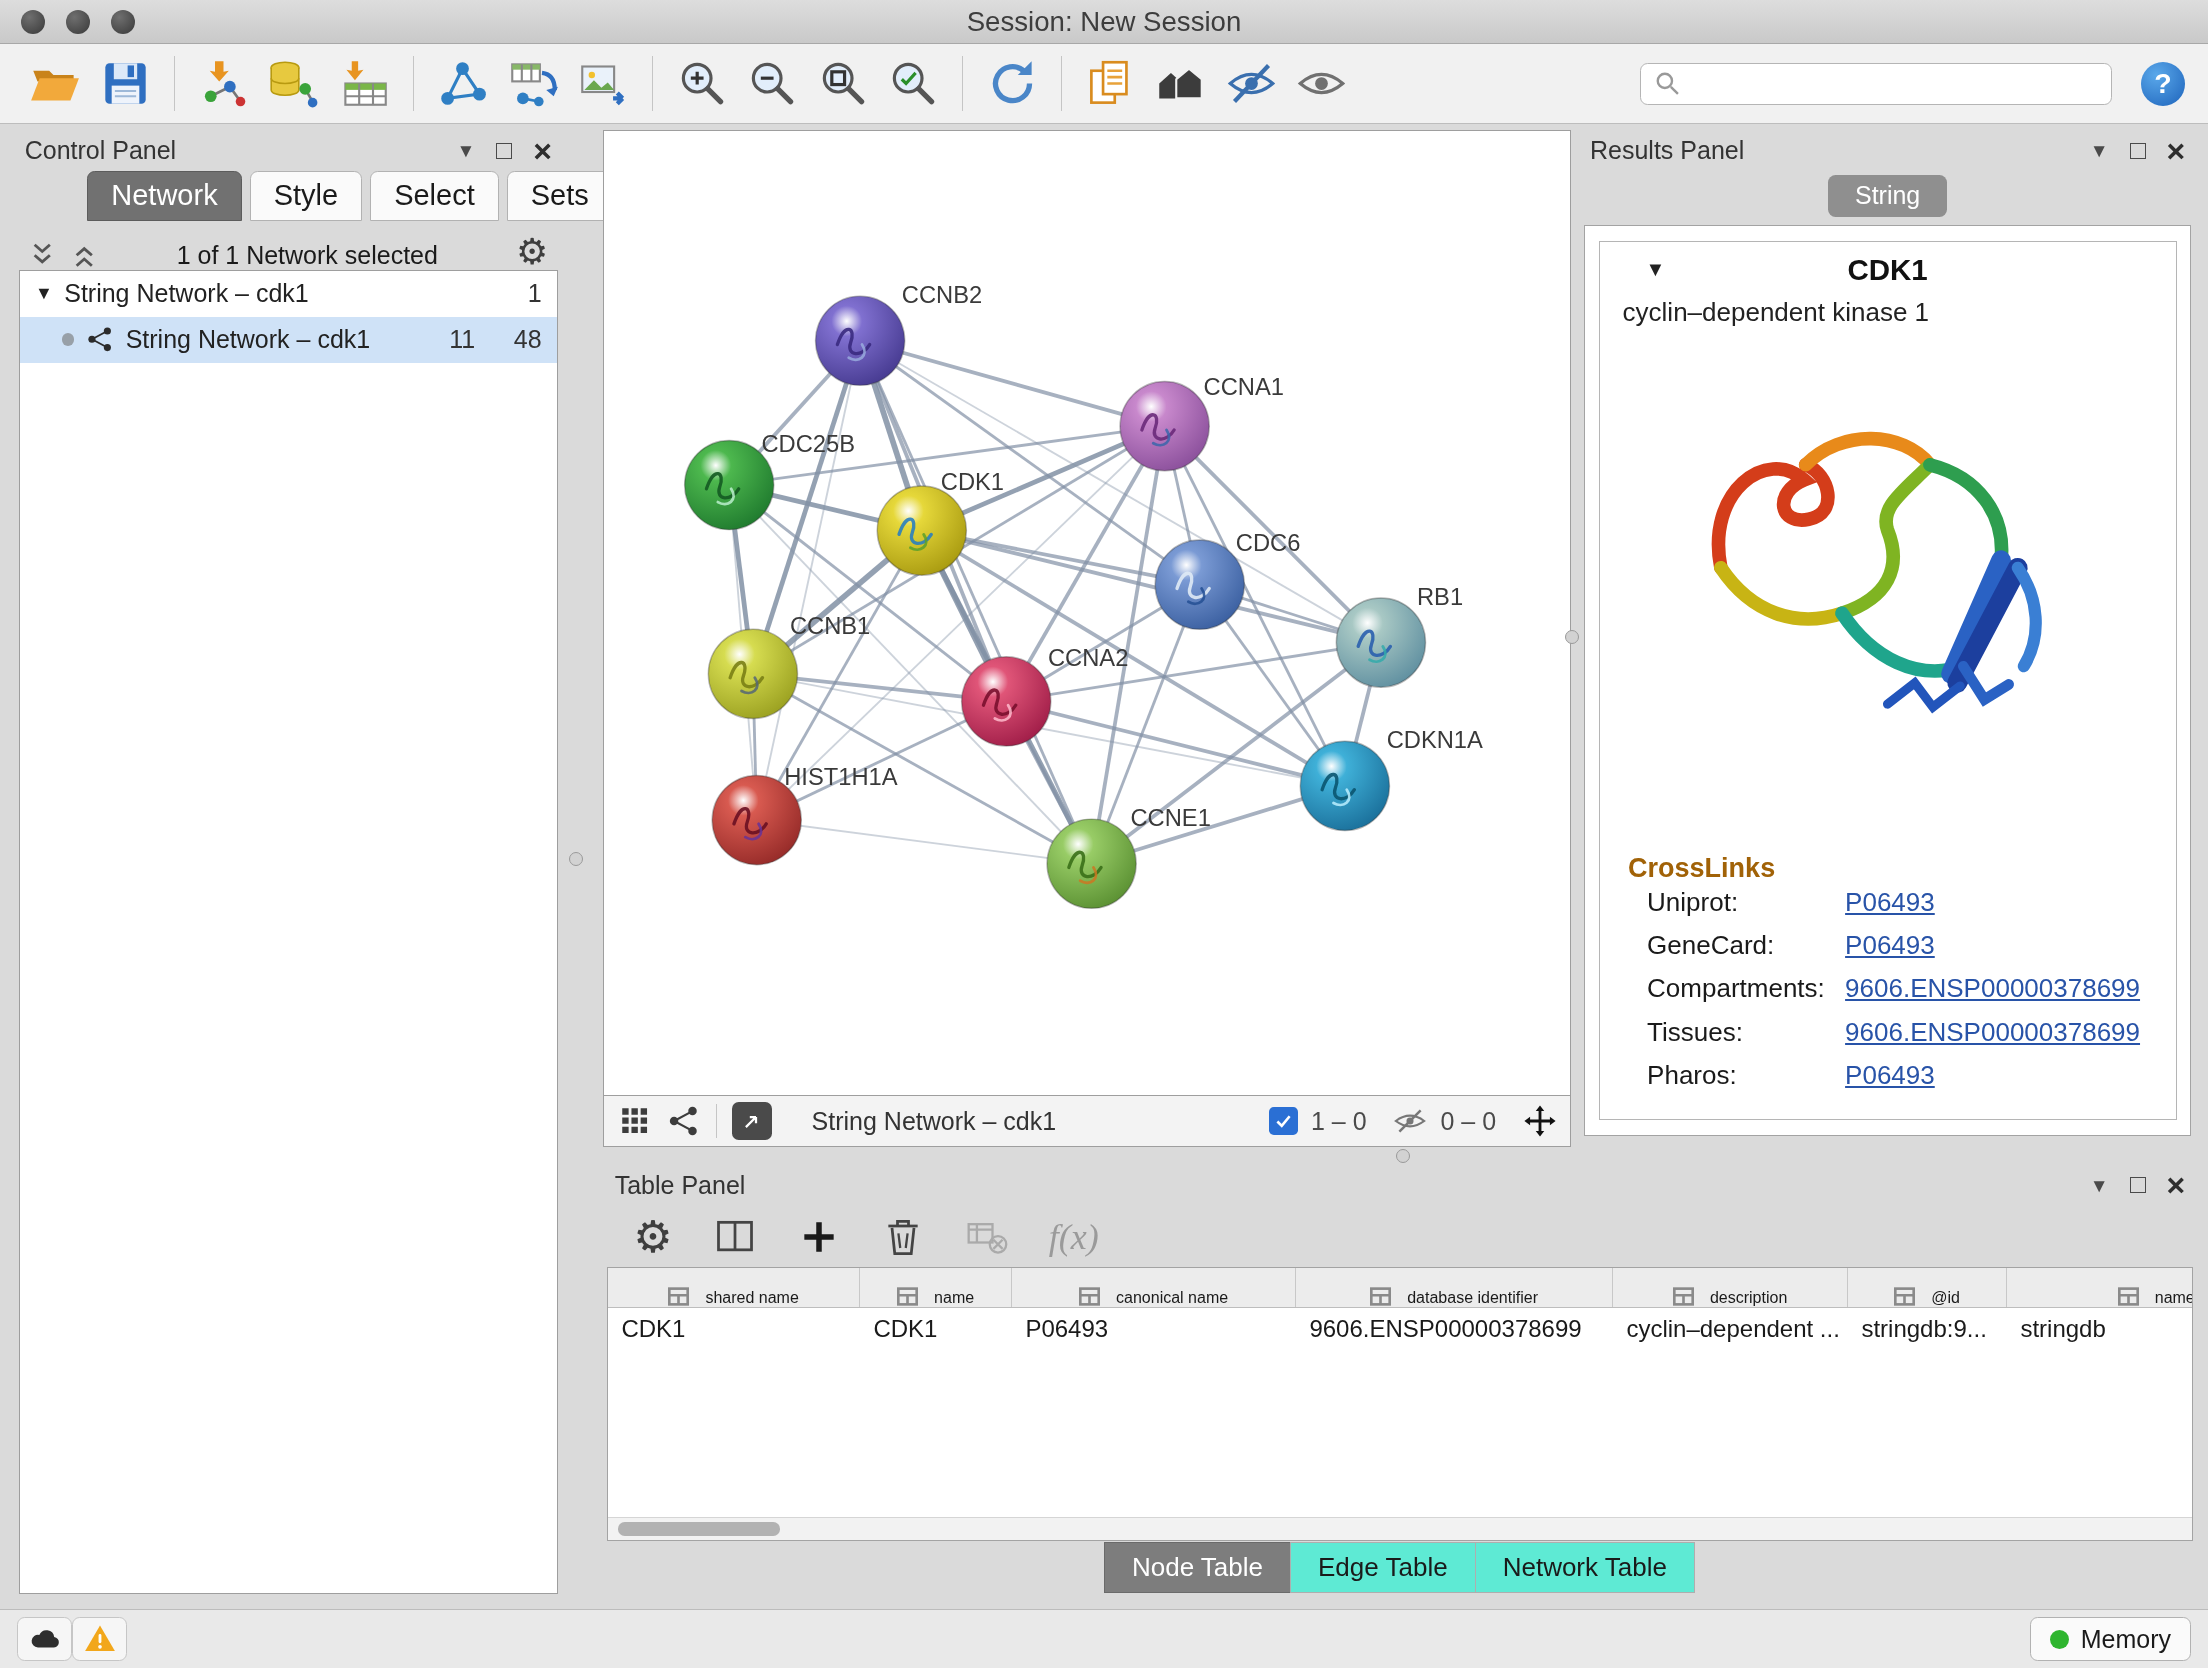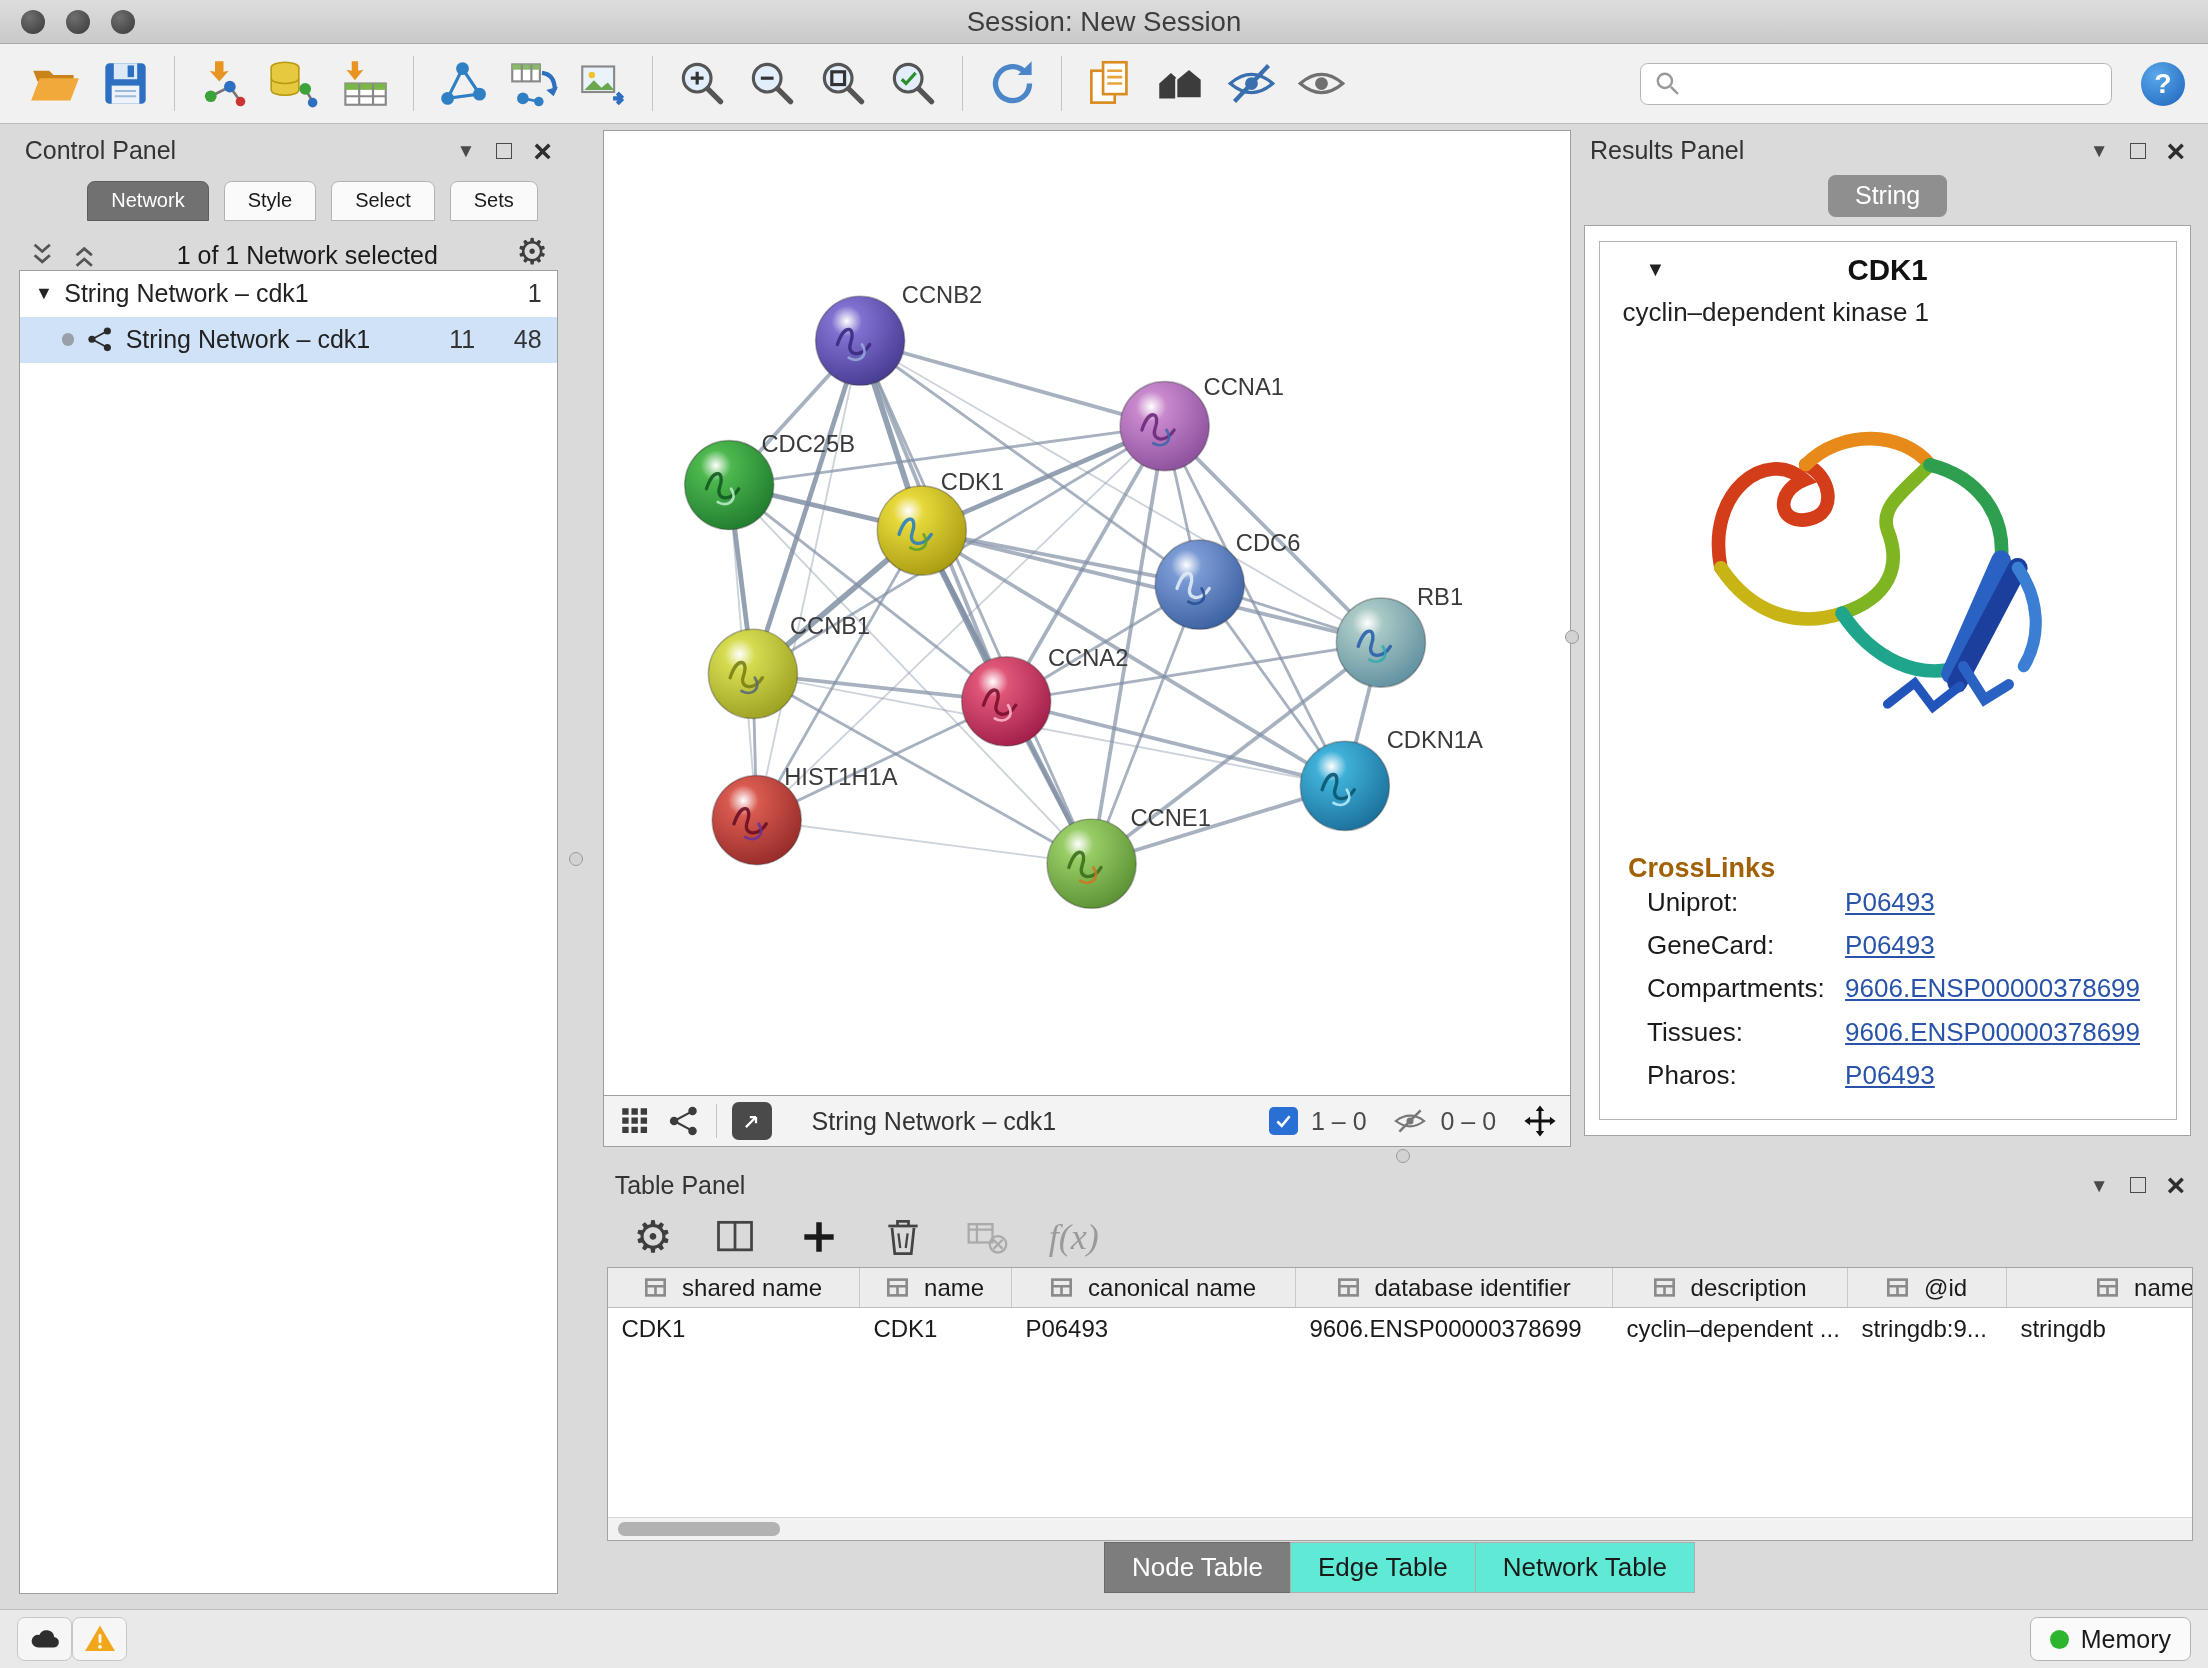--- a/index.html
+++ b/index.html
@@ -20,21 +20,21 @@
 .help{width:44px;height:44px;flex:none;border-radius:50%;background:radial-gradient(circle at 35% 30%,#5aa8ea,#1d63bb);color:#fff;font-size:28.5px;font-weight:bold;display:flex;align-items:center;justify-content:center;margin-left:21px}
 .main{flex:1;display:flex;padding:5.7px 11.4px 15px 13.3px;position:relative;min-height:0}
 .panel-titlebar{height:42px;display:flex;align-items:center;padding:0 11.4px;flex:none}
 .panel-title{font-size:25px;color:#333}
 .win-btns{margin-left:auto;display:flex;align-items:center;gap:21px}
 .pbtn{color:#4a4a4a;font-size:19px;line-height:1}
 .pbtn.sq{width:16px;height:16px;border:1.9px solid #4a4a4a}
 .pbtn.x{font-size:32px;font-weight:bold;color:#2e2e2e}
 .control-panel{width:550px;flex:none;margin-right:40px;display:flex;flex-direction:column;min-height:0}
 .cp-tabs{display:flex;align-items:flex-end;padding-left:74px;flex:none;height:49px}
-.tab{padding:7.6px 23px;font-size:20px;background:#fafafa;border:1px solid #b2b2b2;border-radius:7.6px 7.6px 0 0;margin-right:15px;color:#1a1a1a;cursor:pointer}
+.tab{padding:7.6px 23px;font-size:29px;background:#fafafa;border:1px solid #b2b2b2;border-radius:7.6px 7.6px 0 0;margin-right:8px;color:#1a1a1a;cursor:pointer}
 .tab.selected{background:#717171;color:#fff;border-color:#5c5c5c}
 .cp-subbar{height:49px;display:flex;align-items:flex-end;padding:0 15px;gap:13.3px;flex:none}
 .chev svg{width:28.5px;height:28.5px;display:block}
 .cp-status{flex:1;text-align:center;font-size:25px;color:#1a1a1a}
 .gear{font-size:36px;color:#3e3e3e;line-height:1}
 .cp-tree{flex:1;background:#fff;border:1px solid #9e9e9e;margin:0 5.7px;overflow:hidden;min-height:0}
 .tree-row{height:46px;display:flex;align-items:center;font-size:25px;gap:11.4px;padding:0 15px}
 .tree-row .tri{font-size:18px;color:#222}
 .tree-row.child{background:#cfe2f7;padding-left:42px}
 .bullet{width:12.4px;height:12.4px;border-radius:50%;background:#98a0a8;flex:none}
@@ -73,21 +73,21 @@
 .cl-title{font-size:27px;font-weight:bold;margin-bottom:3px;color:#a16207}
 .cl-row{display:grid;grid-template-columns:198px 1fr;font-size:26px;margin-bottom:12.4px;padding-left:19px}
 .cl-label{color:#1a1a1a}
 .cl-link{color:#2853a8;text-decoration:underline;white-space:nowrap}
 .table-panel{height:430px;flex:none;margin-top:17px;display:flex;flex-direction:column}
 .tp-toolbar{height:61px;display:flex;align-items:center;gap:40px;padding-left:30px;flex:none}
 .tp-ico svg{width:44px;height:44px;display:block}
 .fx{font-family:"Liberation Serif",serif;font-style:italic;font-size:36px;color:#9a9a9a}
 .tp-table{flex:1;margin:0 3.8px;border:1px solid #a3a3a3;background:#fff;display:flex;flex-direction:column;overflow:hidden;min-height:0}
 .thead{height:40px;background:#ececec;border-bottom:1px solid #bdbdbd;display:flex;flex:none;overflow:hidden}
-.th{display:flex;align-items:center;justify-content:center;gap:16px;font-size:24px;color:#1a1a1a;border-right:1px solid #c8c8c8;flex:none;overflow:hidden;white-space:nowrap}
+.th{display:flex;align-items:flex-end;justify-content:center;gap:16px;font-size:16px;color:#1a1a1a;border-right:1px solid #c8c8c8;flex:none;overflow:hidden;white-space:nowrap}
 .th svg{width:21px;height:21px;flex:none}
 .tbody{flex:1;overflow:hidden}
 .tr{height:42px;display:flex;flex:none;font-size:24px;color:#1a1a1a}
 .td{padding-left:13.3px;display:flex;align-items:center;white-space:nowrap;overflow:hidden;flex:none}
 .tp-hscroll{height:23px;background:#f2f2f2;border-top:1px solid #d5d5d5;flex:none;display:flex;align-items:center}
 .tp-thumb{width:162px;height:13.3px;border-radius:6.7px;background:#b2b2b2;margin-left:9.5px}
 .tp-tabs{height:53px;display:flex;align-items:center;justify-content:center;flex:none}
 .tbl-tab{font-size:26px;padding:8.6px 27px;background:#5eead4;border:1px solid #aeaeae;margin-left:-1px;color:#1a1a1a;cursor:pointer}
 .tbl-tab.selected{background:#7d7d7d;color:#fff;border-color:#6a6a6a}
 .statusbar{height:59px;flex:none;background:#e9e9e9;border-top:1px solid #bcbcbc;display:flex;align-items:center;padding:0 17px;}

